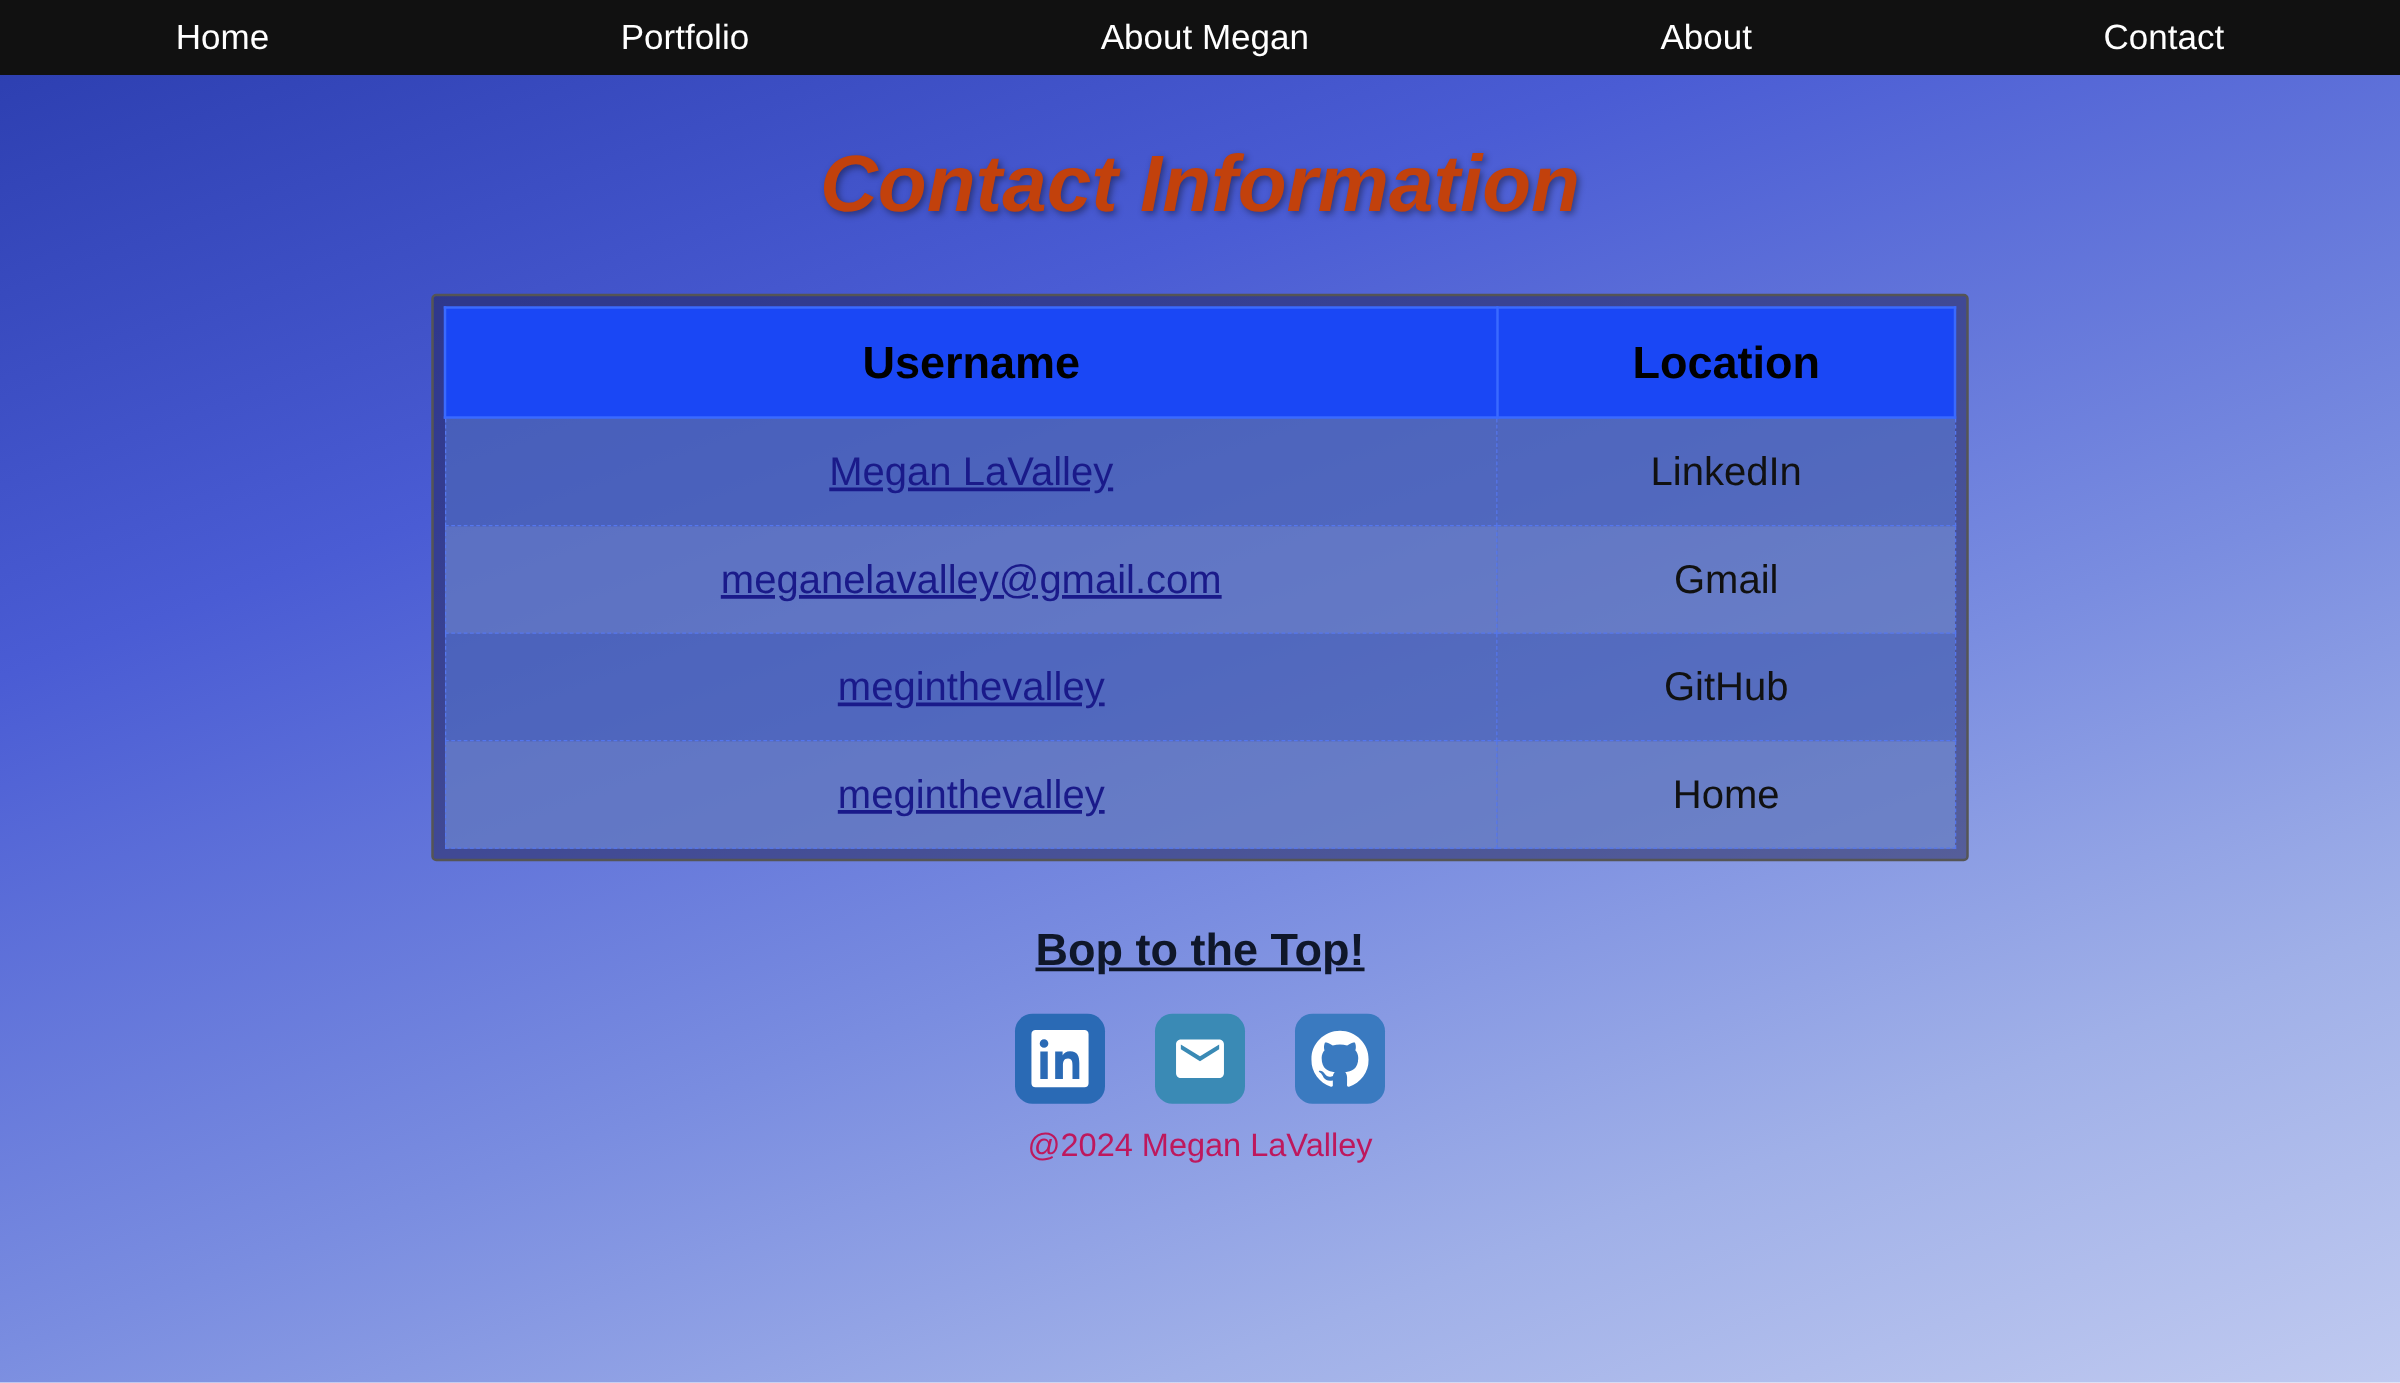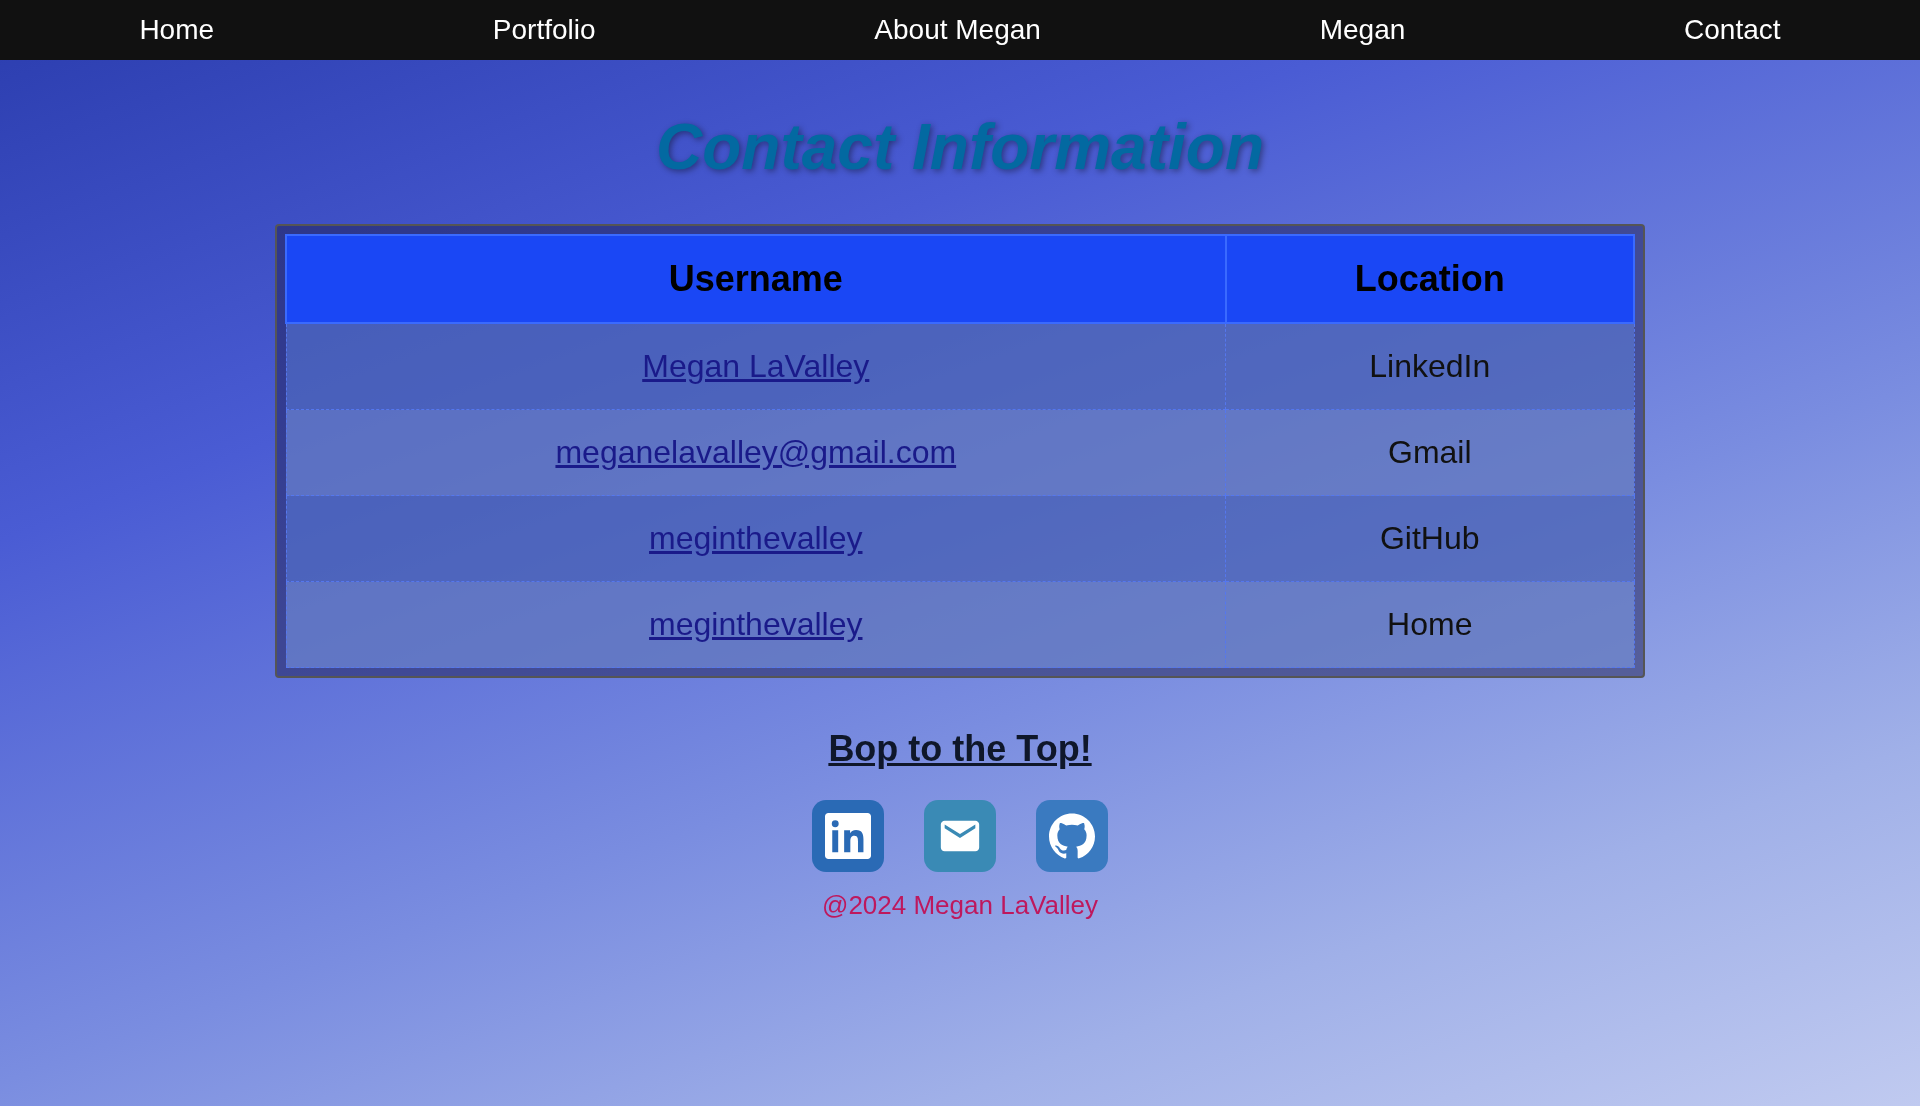--- a/index.html
+++ b/index.html
@@ -28,36 +28,36 @@
     }
 
     nav a {
       color: white;
       text-decoration: none;
       font-size: 28px;
       font-weight: normal;
     }
 
     .page-title {
-      color: #0369a1;
+      color: #c2410c;
       font-size: 64px;
       font-weight: 900;
       font-style: italic;
       text-align: center;
       margin-top: 50px;
-      margin-bottom: 40px;
+      margin-bottom: 51px;
       text-shadow: 2px 2px 6px rgba(0,0,0,0.4);
     }
 
     .table-wrapper {
       background: rgba(30, 30, 80, 0.5);
       border: 2px solid #555;
       border-radius: 4px;
       padding: 8px;
-      width: 1370px;
+      width: 1230px;
       margin-bottom: 40px;
     }
 
     table {
       width: 100%;
       border-collapse: collapse;
     }
 
     thead tr th {
       background-color: #1a47f5;
@@ -146,21 +146,21 @@
     }
   </style>
 </head>
 <body>
 
 <nav>
 
 <a href="#">Home</a>
     <a href="#">Portfolio</a>
     <a href="#">About Megan</a>
-    <a href="#">Megan</a>
+    <a href="#">About</a>
     <a href="#">Contact</a>
   </nav>
 
 <h1 class="page-title">Contact Information</h1>
 
 <div class="table-wrapper">
   <table>
     <thead>
       <tr>
         <th>Username</th>

